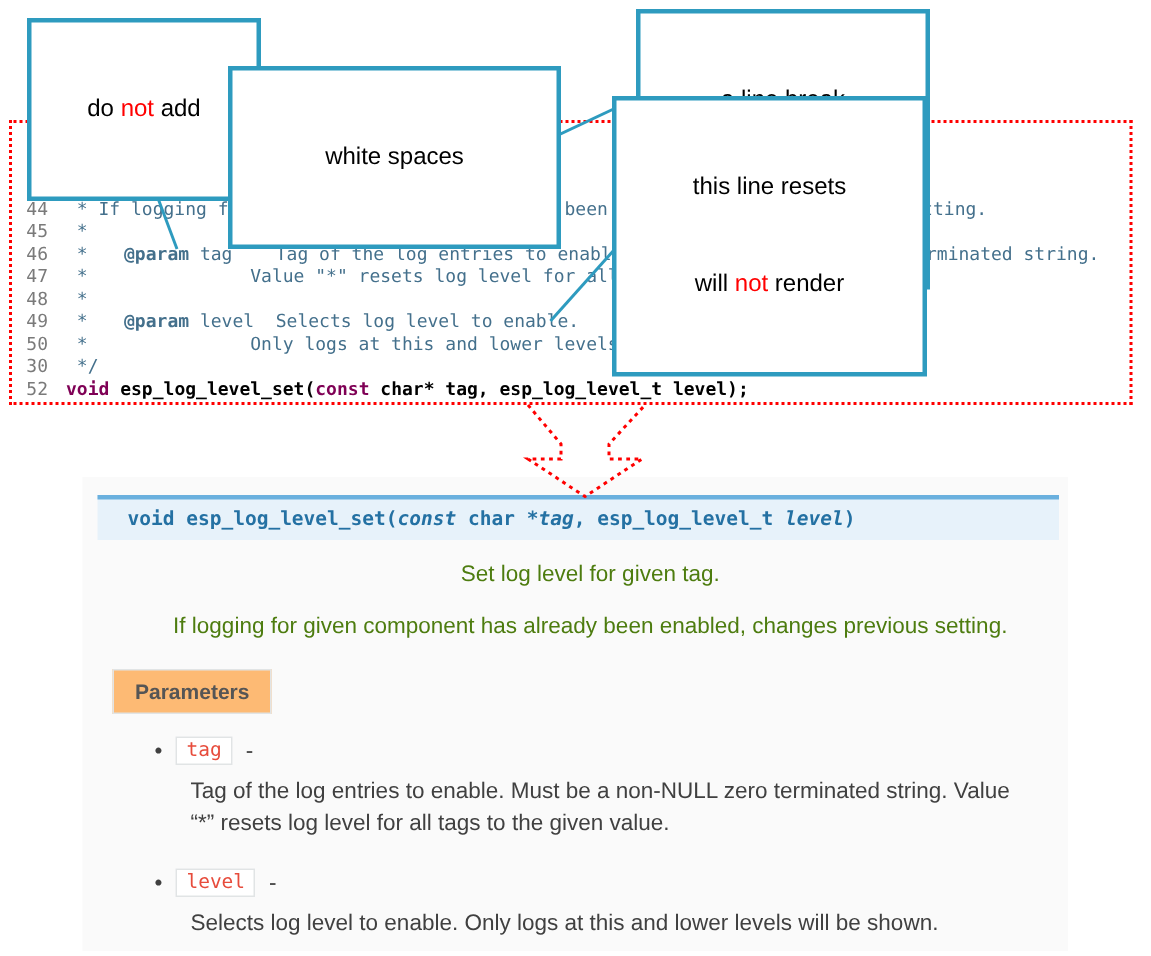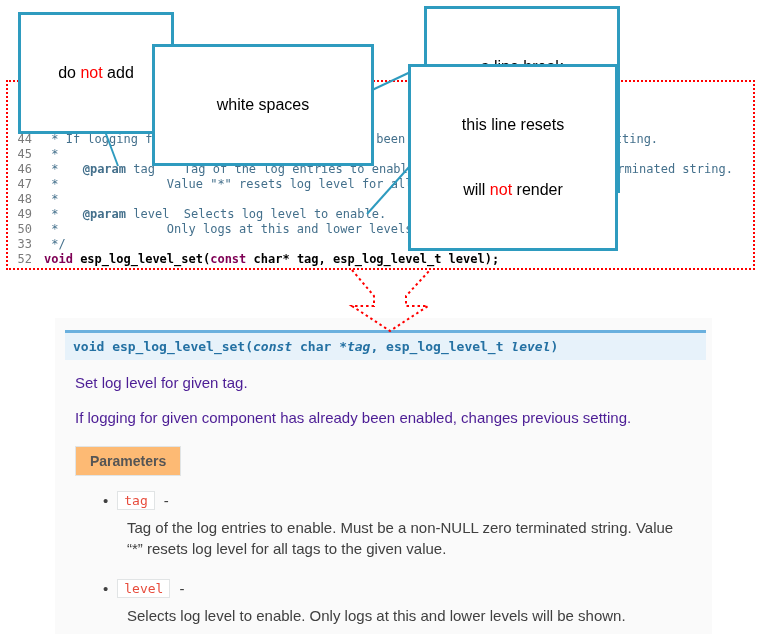--- a/index.html
+++ b/index.html
@@ -34,24 +34,24 @@
   .cmt{color:#44708C;}
   .doxtag{color:#44708C;font-weight:bold;padding-left:17px;}
   .kw{color:#7F0055;font-weight:bold;}
   .fn{color:#000;font-weight:bold;}
   .plainb{color:#000;font-weight:bold;}
 
   
   .doc-panel{position:absolute;left:55px;top:318px;width:657px;height:316px;
              background:#FAFAFA;z-index:1;box-sizing:border-box;}
   .sigbar{margin:12px 6px 0 10px;background:#E7F2FA;border-top:3px solid #6AB0DE;
-          padding:6px 8px;font-family:"DejaVu Sans Mono",monospace;font-size:13px;
+          padding:6px 20px;font-family:"DejaVu Sans Mono",monospace;font-size:13px;
           font-weight:bold;color:#2471A3;}
   .sig-it{font-style:italic;}
-  .doc-p{font-size:15px;color:#4c1d95;margin:0 0 0 20px;line-height:1.2;}
+  .doc-p{font-size:15px;color:#4d7c0f;margin:0 0 0 20px;line-height:1.2;text-align:center;}
   #doc-brief{margin-top:14px;}
   #doc-details{margin-top:17px;}
   .params-box{display:inline-block;margin:19px 0 0 20px;background:#fdba74;
               border:1px solid #E1E4E5;padding:6px 14px;font-weight:bold;
               font-size:14px;color:#555;}
   .param-list{margin:13px 0 0 48px;}
   .param-item2{margin-top:18px;}
   .param-head{display:flex;align-items:center;gap:9px;height:22px;}
   .bullet{font-size:15px;color:#404040;}
   .literal{font-family:"DejaVu Sans Mono",monospace;font-size:13px;color:#E74C3C;
@@ -139,21 +139,21 @@
         <span class="codeseg cmt"> * </span>
         <span class="codeseg doxtag">@param</span>
         <span class="codeseg cmt"> level  Selects log level to enable.</span>
       </div>
     <div class="code-row">
         <span class="ln">50</span>
         <span class="fold"></span>
         <span class="codeseg cmt"> *               Only logs at this and lower levels will be shown.</span>
       </div>
     <div class="code-row">
-        <span class="ln">33</span>
+        <span class="ln">30</span>
         <span class="fold"></span>
         <span class="codeseg cmt"> */</span>
       </div>
     <div class="code-row">
         <span class="ln">52</span>
         <span class="fold"></span>
         <span class="codeseg kw">void</span>
         <span class="codeseg fn"> esp_log_level_set</span>
         <span class="codeseg plainb">(</span>
         <span class="codeseg kw">const</span>

